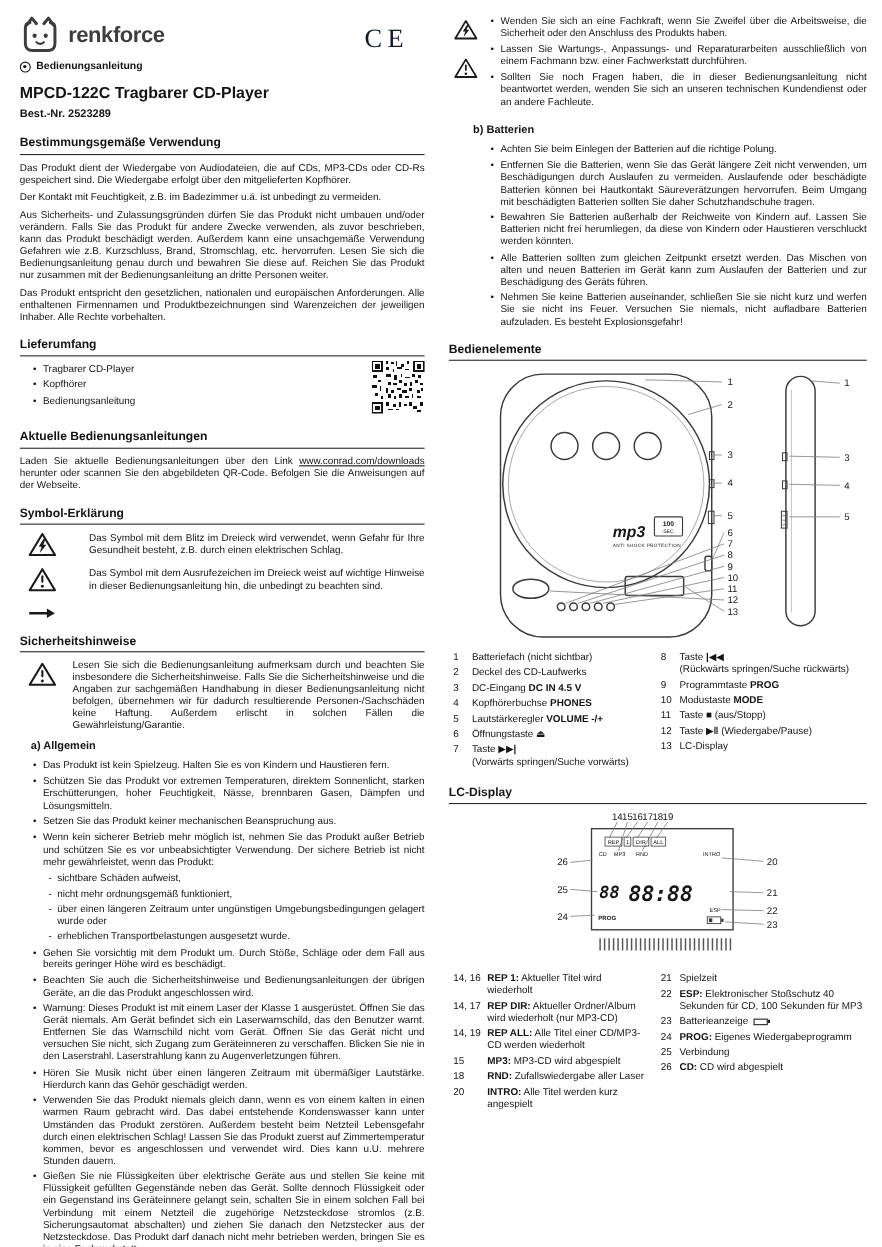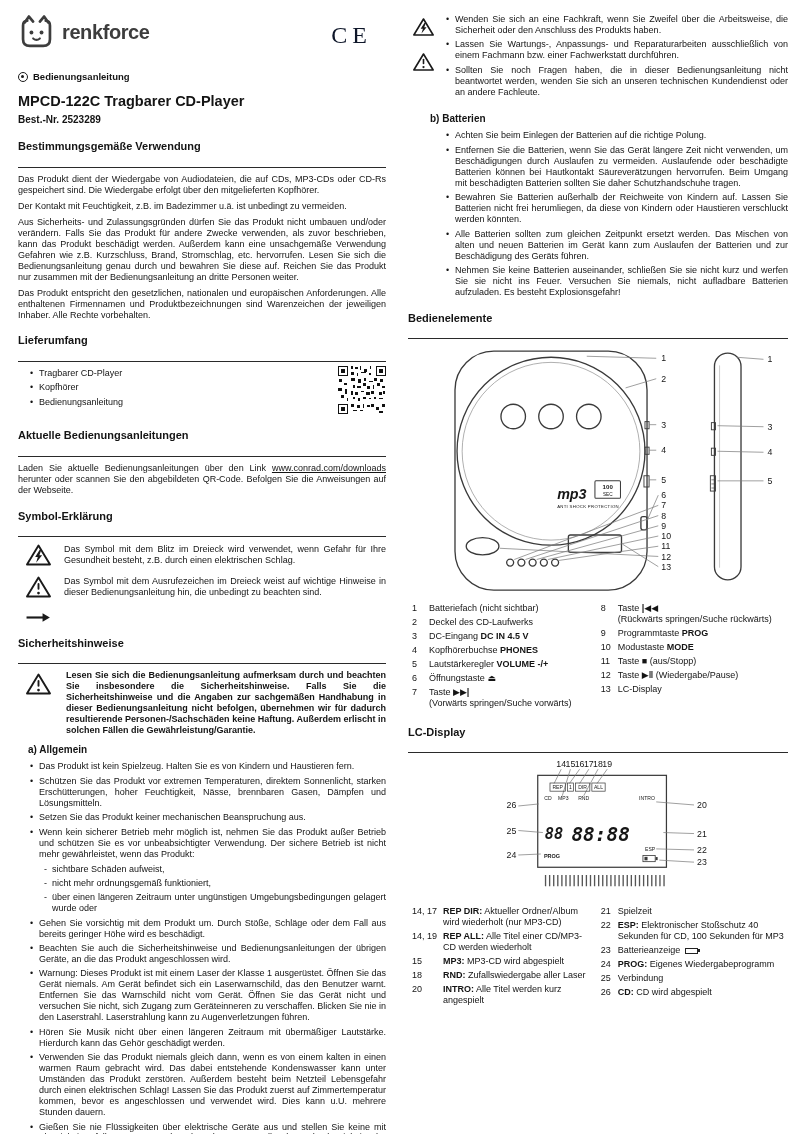--- a/index.html
+++ b/index.html
@@ -1,50 +1,50 @@
 <!DOCTYPE html>
 <html><head>
 <meta charset="utf-8">
 <style>
 *{margin:0;padding:0;box-sizing:border-box}
 html,body{background:#fff}
 body{width:802px;height:1134px;overflow:hidden;color:#141414;font-family:"Liberation Sans","DejaVu Sans",sans-serif;font-size:9px;line-height:1.22}
 .page{display:flex;padding:14px 14px 0 18px;gap:22px}
 .col.left{flex:0 0 368px;width:368px}
 .col.right{flex:1;min-width:0}
-.header{display:flex;justify-content:space-between;align-items:center;margin-bottom:20px}
+.header{display:flex;justify-content:space-between;align-items:flex-end;margin-bottom:4px}
 .logo{display:flex;align-items:center;gap:7px}
 .logo-mark{width:37px;height:37px}
 .logo-text{font-size:20px;font-weight:bold;color:#3d3d3d;letter-spacing:-.4px}
 .ce{font-family:Liberation Serif, serif;font-size:24px;letter-spacing:5px;color:#0f172a;margin:6px 14px 0 0}
 .doctype{display:flex;align-items:center;gap:5px;font-weight:bold;font-size:9.5px;margin-bottom:10px}
 .lang-icon{width:10px;height:10px;border:1.4px solid #1a1a1a;border-radius:50%;display:inline-block;position:relative}
 .lang-icon::after{content:"";position:absolute;left:2px;top:2px;width:3.2px;height:3.2px;background:#1a1a1a;border-radius:50%}
 h1{font-size:14.5px;margin:0 0 4px}
 .ordernr{font-size:10px;font-weight:bold}
-.sec-h{font-size:11px;font-weight:bold;border-bottom:1px solid #2a2a2a;padding-bottom:13px;margin:14px 0 6px}
+.sec-h{font-size:11px;font-weight:bold;border-bottom:1px solid #2a2a2a;padding-bottom:2px;margin:14px 0 6px}
 p.just{text-align:justify;margin-bottom:5px}
 .blist{list-style:none;margin:0 0 4px 12px}
 .blist li{position:relative;padding-left:9px;margin-bottom:3.5px;text-align:justify}
 .blist li::before{content:"•";position:absolute;left:0;top:0}
 .sublist{list-style:none;margin:0 0 4px 26px}
 .sublist li{position:relative;padding-left:8px;margin-bottom:3px;text-align:justify}
 .sublist li::before{content:"-";position:absolute;left:0}
 .deliv{display:flex;gap:10px}
 .deliv .blist{flex:1}
 .qr{flex:0 0 48px;height:48px;margin-top:-2px}
-.symrow{display:flex;gap:8px;margin:0 0 8px 2px}
+.symrow{display:flex;gap:25px;margin:0 0 8px 2px}
 .symrow .sicon,.safety-intro .sicon{flex:0 0 36px;display:flex;justify-content:center}
 .symrow p{flex:1;text-align:justify;padding-top:1px}
 .icon{width:27px;height:24px}
 .icon.small{width:23px;height:20px}
 .icon.arrow{width:26px;height:11px;margin-top:5px}
 .safety-intro{display:flex;gap:10px;margin:3px 0 7px 2px}
 .safety-intro .sicon{padding-top:2px}
-.safety-intro p{flex:1;font-weight:bold;text-align:justify}
+.safety-intro p{flex:1;font-weight:normal;text-align:justify}
 .sub-h{font-size:10px;font-weight:bold;margin:8px 0 5px 10px}
 .sub-h.ind{margin-left:22px}
 .cont{display:flex;gap:8px}
 .gutter{flex:0 0 30px;display:flex;flex-direction:column;gap:15px;align-items:center;padding-top:3px}
 .cont .blist{flex:1;margin-left:0}
 .blist.bat{margin-left:38px}
 .dev-svg,.lcd-svg{width:100%;display:block}
 .dev-svg{margin:5px 0 2px}
 .lcd-svg{margin:4px 0 2px}
 .parts{display:flex;gap:12px;margin:4px 0 0 4px}
@@ -252,20 +252,21 @@
       <li>Das Produkt ist kein Spielzeug. Halten Sie es von Kindern und Haustieren fern.</li>
           <li>Schützen Sie das Produkt vor extremen Temperaturen, direktem Sonnenlicht, starken Erschütterungen, hoher Feuchtigkeit, Nässe, brennbaren Gasen, Dämpfen und Lösungsmitteln.</li>
           <li>Setzen Sie das Produkt keiner mechanischen Beanspruchung aus.</li>
           <li>Wenn kein sicherer Betrieb mehr möglich ist, nehmen Sie das Produkt außer Betrieb und schützen Sie es vor unbeabsichtigter Verwendung. Der sichere Betrieb ist nicht mehr gewährleistet, wenn das Produkt:</li>
         </ul>
       <ul class="sublist">
 
       <li>sichtbare Schäden aufweist,</li>
           <li>nicht mehr ordnungsgemäß funktioniert,</li>
           <li>über einen längeren Zeitraum unter ungünstigen Umgebungsbedingungen gelagert wurde oder</li>
+          <li>erheblichen Transportbelastungen ausgesetzt wurde.</li>
         </ul>
       <ul class="blist">
 
       <li>Gehen Sie vorsichtig mit dem Produkt um. Durch Stöße, Schläge oder dem Fall aus bereits geringer Höhe wird es beschädigt.</li>
           <li>Beachten Sie auch die Sicherheitshinweise und Bedienungsanleitungen der übrigen Geräte, an die das Produkt angeschlossen wird.</li>
           <li>Warnung: Dieses Produkt ist mit einem Laser der Klasse 1 ausgerüstet. Öffnen Sie das Gerät niemals. Am Gerät befindet sich ein Laserwarnschild, das den Benutzer warnt. Entfernen Sie das Warnschild nicht vom Gerät. Öffnen Sie das Gerät nicht und versuchen Sie nicht, sich Zugang zum Geräteinneren zu verschaffen. Blicken Sie nie in den Laserstrahl. Laserstrahlung kann zu Augenverletzungen führen.</li>
           <li>Hören Sie Musik nicht über einen längeren Zeitraum mit übermäßiger Lautstärke. Hierdurch kann das Gehör geschädigt werden.</li>
           <li>Verwenden Sie das Produkt niemals gleich dann, wenn es von einem kalten in einen warmen Raum gebracht wird. Das dabei entstehende Kondenswasser kann unter Umständen das Produkt zerstören. Außerdem besteht beim Netzteil Lebensgefahr durch einen elektrischen Schlag! Lassen Sie das Produkt zuerst auf Zimmertemperatur kommen, bevor es angeschlossen und verwendet wird. Dies kann u.U. mehrere Stunden dauern.</li>
           <li>Gießen Sie nie Flüssigkeiten über elektrische Geräte aus und stellen Sie keine mit Flüssigkeit gefüllten Gegenstände neben das Gerät. Sollte dennoch Flüssigkeit oder ein Gegenstand ins Geräteinnere gelangt sein, schalten Sie in einem solchen Fall bei Verbindung mit einem Netzteil die zugehörige Netzsteckdose stromlos (z.B. Sicherungsautomat abschalten) und ziehen Sie danach den Netzstecker aus der Netzsteckdose. Das Produkt darf danach nicht mehr betrieben werden, bringen Sie es in eine Fachwerkstatt.</li>
         </ul>
@@ -516,20 +517,24 @@
         <rect x="242.4" y="96" width="2" height="3" fill="#3a3a3a"></rect>
         <rect x="231.5" y="95.8" width="3" height="3.4" fill="#3a3a3a"></rect>
       </g>
       <text class="seg" x="134" y="78" font-size="15">88</text>
       <text class="seg" x="160" y="80" font-size="19">88:88</text>
     </svg>
 
     <div class="parts">
       <div class="pcol first">
 
+          <div class="part">
+            <span class="pn wide">14, 16</span>
+            <span class="pt"><b>REP 1:</b><span> Aktueller Titel wird wiederholt</span></span>
+          </div>
 
           <div class="part">
             <span class="pn wide">14, 17</span>
             <span class="pt"><b>REP DIR:</b><span> Aktueller Ordner/Album wird wiederholt (nur MP3-CD)</span></span>
           </div>
 
           <div class="part">
             <span class="pn wide">14, 19</span>
             <span class="pt"><b>REP ALL:</b><span> Alle Titel einer CD/MP3-CD werden wiederholt</span></span>
           </div>

